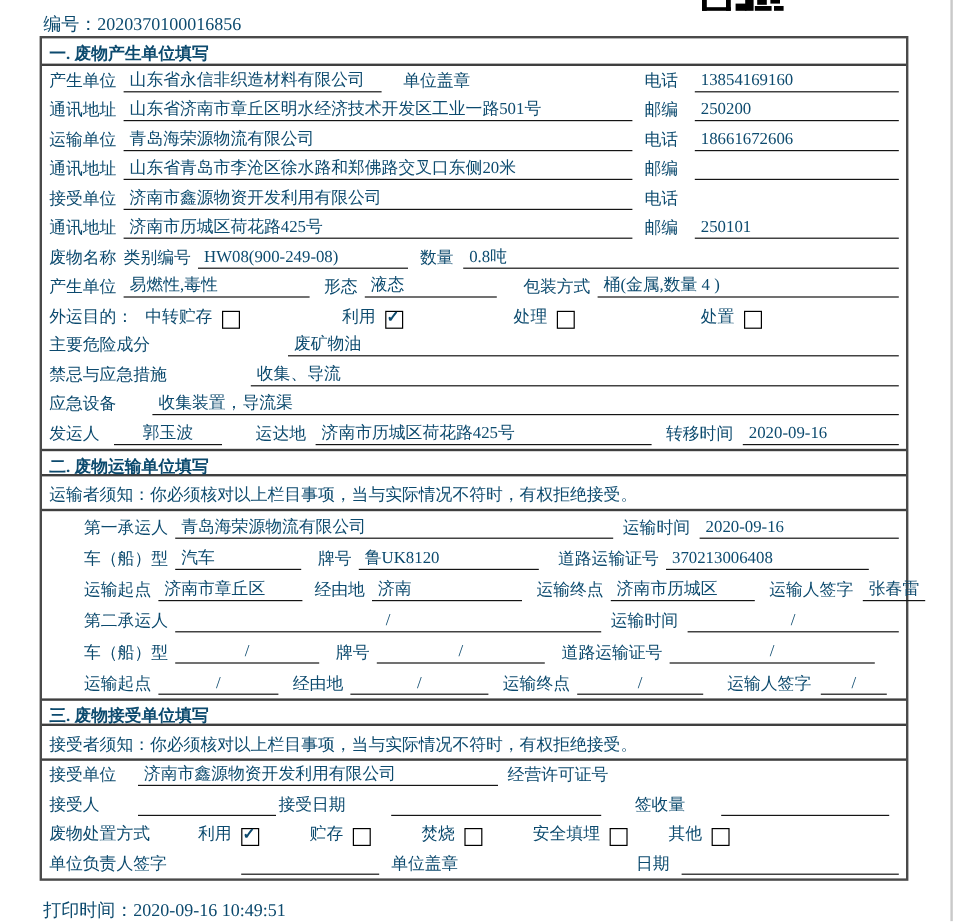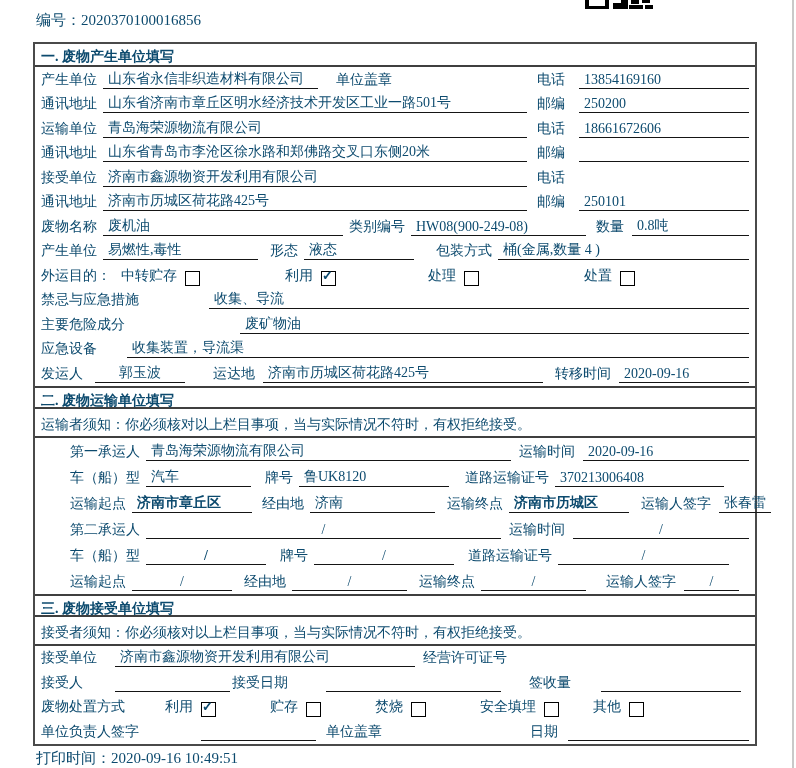--- a/index.html
+++ b/index.html
@@ -7,21 +7,21 @@
         font-family:"Liberation Serif","DejaVu Serif",serif;color:#0c4a6e;}
   .serial{position:absolute;left:36px;top:11px;font-size:15px;}
   .title{position:absolute;left:444px;top:1px;transform:translateX(-50%);
          font-size:24px;font-weight:bold;letter-spacing:2px;white-space:nowrap;}
   .qr{position:absolute;left:585px;top:0;width:70px;height:10px;}
   .qr div{position:absolute;background:#000;}
   .qr .outline{background:transparent;border-left:4px solid #000;border-right:4px solid #000;
                border-bottom:3px solid #000;left:0;top:0;width:16px;height:6px;}
   .pageedge{position:absolute;left:792px;top:0;width:2px;height:768px;background:#c9c9c9;}
 
-  .ftable{position:absolute;left:33px;top:42px;width:724px;border:2px solid #4a4a4a;
+  .ftable{position:absolute;left:33px;top:30px;width:724px;border:2px solid #4a4a4a;
           box-sizing:border-box;background:#fff;}
   .shd{font-weight:bold;font-size:14px;padding:4px 6px 2px 6px;border-bottom:2px solid #3f3f3f;
        height:23px;box-sizing:border-box;}
   .shd.mid{border-top:2px solid #3f3f3f;}
   .notice{font-size:14px;padding:7px 6px 2px 6px;border-bottom:2px solid #3f3f3f;
           height:29px;box-sizing:border-box;white-space:nowrap;}
   .row{display:flex;align-items:flex-end;padding:0 6px 3px 6px;box-sizing:border-box;
        font-size:14px;white-space:nowrap;}
   .r1{height:24.5px;} .r2{height:26px;padding-left:35px;} .r3{height:24.5px;}
   .lbl{flex:none;}
@@ -30,28 +30,28 @@
   .ctr{text-align:center;}
   .sp{display:inline-block;flex:none;}
   .rg{margin-left:auto;width:212px;display:flex;align-items:flex-end;flex:none;}
   .rg .lbl{width:34px;}
   .rg .val{flex:1;margin-left:8px;}
   .cb{width:13px;height:13px;border:1.5px solid #000;display:inline-block;flex:none;
       margin-left:8px;position:relative;top:1px;background:#fff;}
   .cb.checked::after{content:"✓";position:absolute;top:-4px;left:0px;font-size:13px;font-weight:bold;}
   .opt{display:flex;align-items:flex-end;flex:none;}
   .w80{width:80px;} .w90{width:90px;} .w95{width:95px;} .w100{width:100px;} .w105{width:105px;}
-  .w110{width:110px;font-weight:bold;} .w115{width:115px;} .w130{width:130px;} .w140{width:140px;} .w145{width:145px;}
+  .w110{width:110px;} .w115{width:115px;} .w130{width:130px;} .w140{width:140px;} .w145{width:145px;}
   .w165{width:165px;} .w205{width:205px;} .w230{width:230px;} .w270{width:270px;}
   .w290{width:290px;} .w345{width:345px;} .w355{width:355px;}
   .ml2{margin-left:2px;} .ml6{margin-left:6px;} .ml8{margin-left:8px;} .ml10{margin-left:10px;}
   .ml12{margin-left:12px;} .ml14{margin-left:14px;} .ml16{margin-left:16px;} .ml18{margin-left:18px;}
   .ml20{margin-left:20px;} .ml22{margin-left:22px;} .ml28{margin-left:28px;} .ml30{margin-left:30px;}
   .ml32{margin-left:32px;} .ml34{margin-left:34px;} .ml38{margin-left:38px;} .ml40{margin-left:40px;}
-  .ml42{margin-left:54px;text-align:right;} .ml62{margin-left:62px;} .ml85{margin-left:85px;} .ml92{margin-left:92px;}
+  .ml42{margin-left:42px;text-align:right;} .ml62{margin-left:62px;} .ml85{margin-left:85px;} .ml92{margin-left:92px;}
   .ml105{margin-left:105px;} .ml148{margin-left:148px;}
   .mr10{margin-right:10px;} .mr12{margin-right:12px;} .mr20{margin-right:20px;} .mr25{margin-right:25px;}
   .w30s{width:30px;} .w70s{width:70px;} .w115s{width:115px;}
   .print{position:absolute;left:36px;top:749px;font-size:15px;}
 </style>
 </head>
 <body>
 
 <div class="page">
 
@@ -121,21 +121,20 @@
       <span class="lbl">通讯地址</span>
       <span class="val fill ml6 mr10">济南市历城区荷花路425号</span>
       <span class="rg">
         <span class="lbl">邮编</span>
         <span class="val">250101</span>
       </span>
     </div>
 
     <div class="row r1">
       <span class="lbl">废物名称</span>
-      <span class="val w230 ml6">废机油</span>
       <span class="lbl ml6">类别编号</span>
       <span class="val w165 ml6">HW08(900-249-08)</span>
       <span class="lbl ml10">数量</span>
       <span class="val fill ml8">0.8吨</span>
     </div>
 
     <div class="row r1">
       <span class="lbl">产生单位</span>
       <span class="val w145 ml6">易燃性,毒性</span>
       <span class="lbl ml12">形态</span>
@@ -158,29 +157,29 @@
         <span>处理</span>
         <span class="cb"></span>
       </span>
       <span class="opt ml105">
         <span>处置</span>
         <span class="cb"></span>
       </span>
     </div>
 
     <div class="row r1">
+      <span class="lbl">主要危险成分</span>
+      <span class="sp w115s"></span>
+      <span class="val fill">废矿物油</span>
+    </div>
+
+    <div class="row r1">
       <span class="lbl">禁忌与应急措施</span>
       <span class="sp w70s"></span>
       <span class="val fill">收集、导流</span>
-    </div>
-
-    <div class="row r1">
-      <span class="lbl">主要危险成分</span>
-      <span class="sp w115s"></span>
-      <span class="val fill">废矿物油</span>
     </div>
 
     <div class="row r1">
       <span class="lbl">应急设备</span>
       <span class="sp w30s"></span>
       <span class="val fill">收集装置，导流渠</span>
     </div>
 
     <div class="row r1">
       <span class="lbl">发运人</span>

